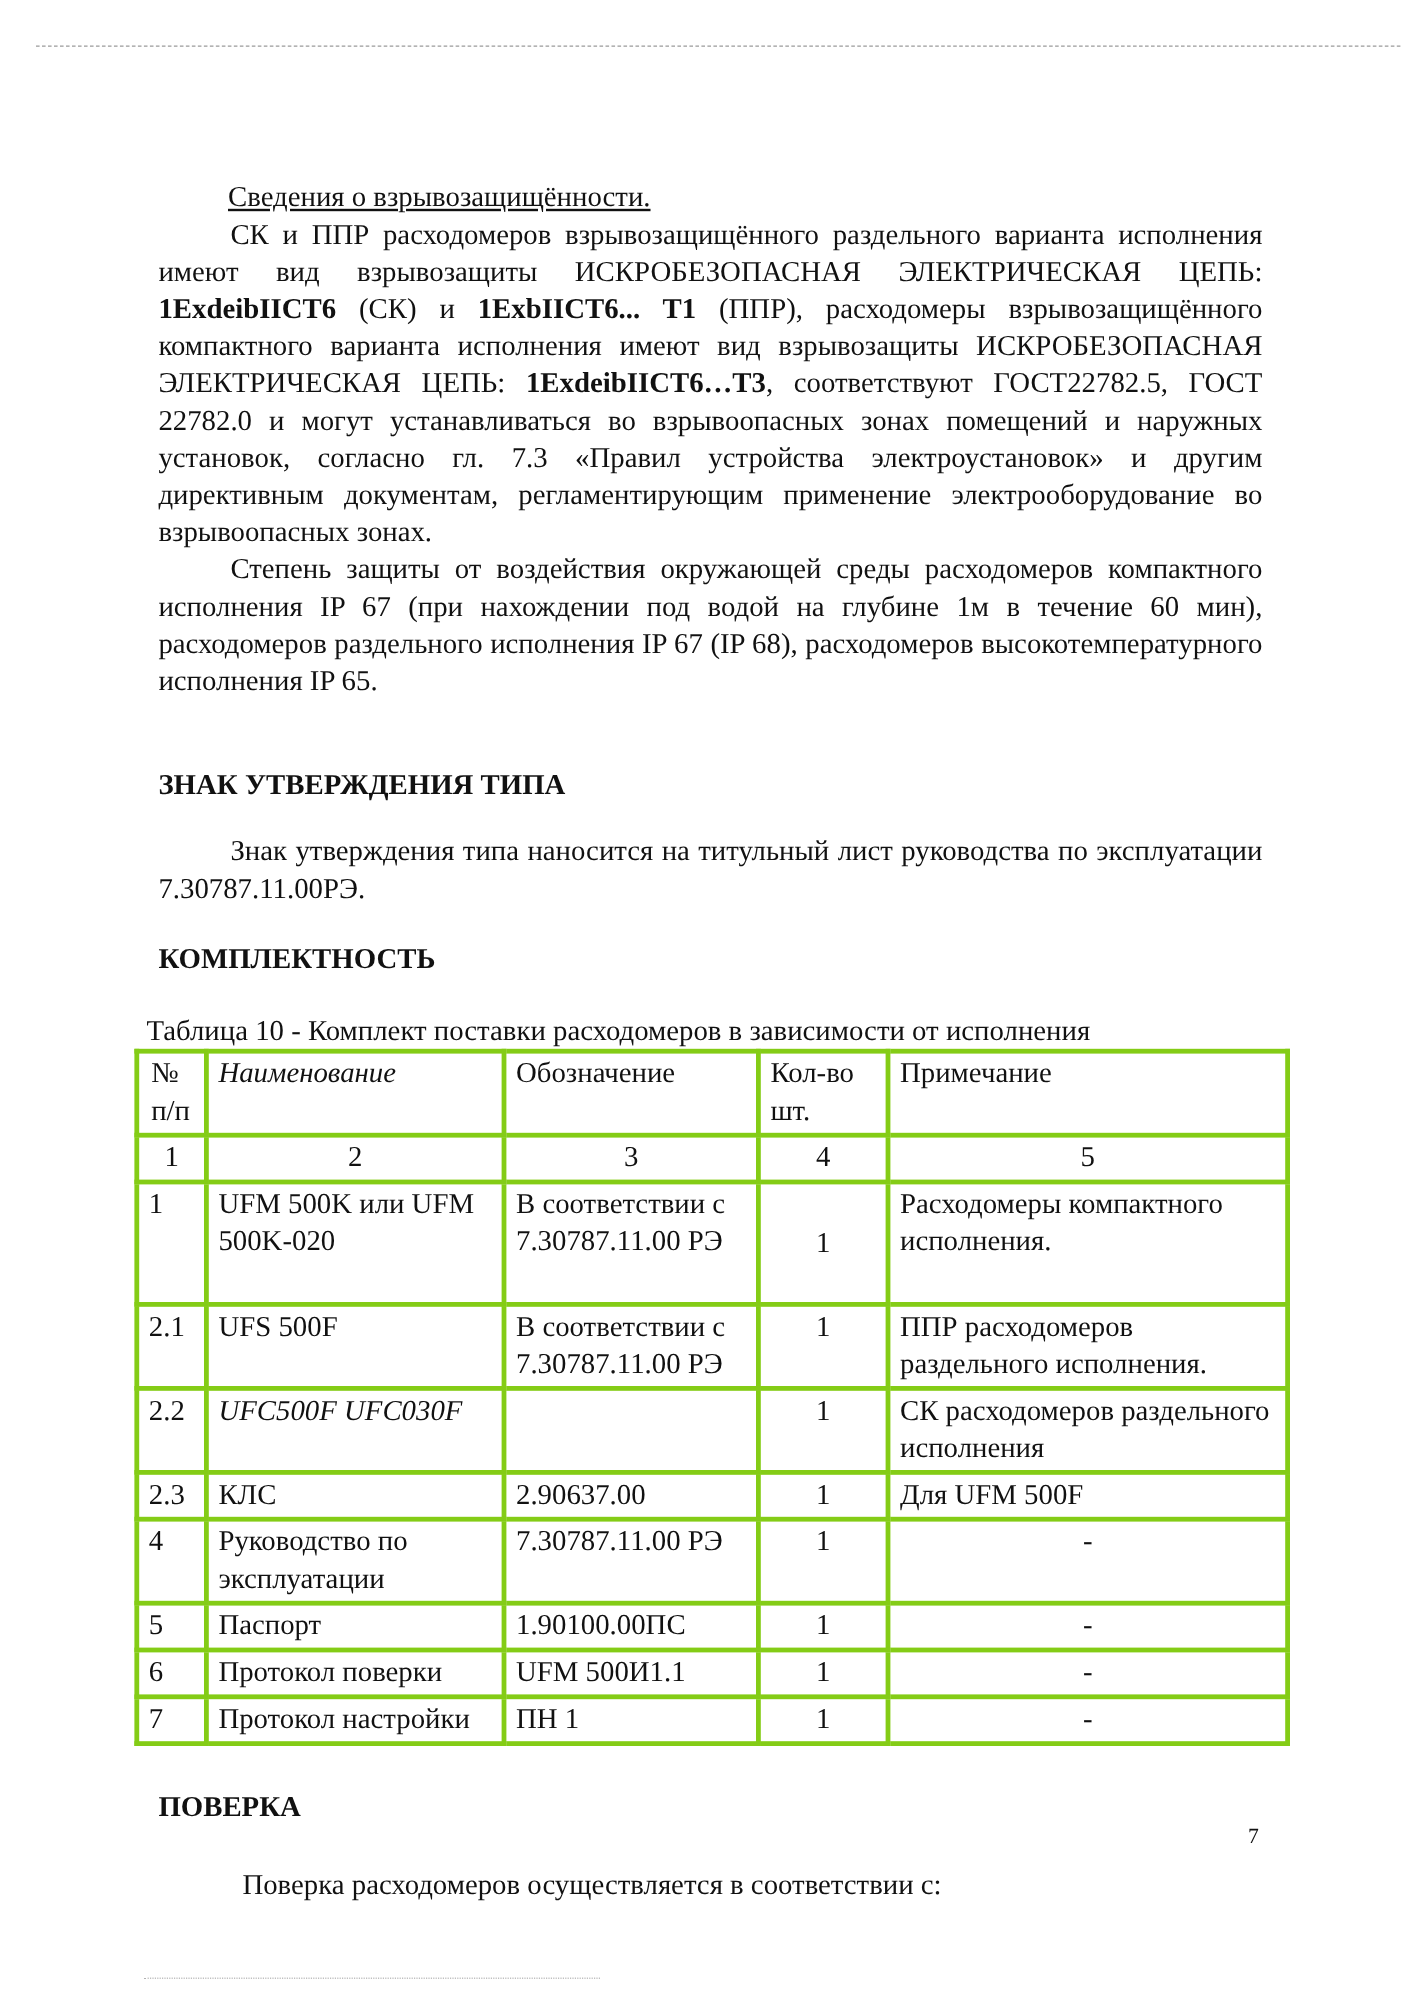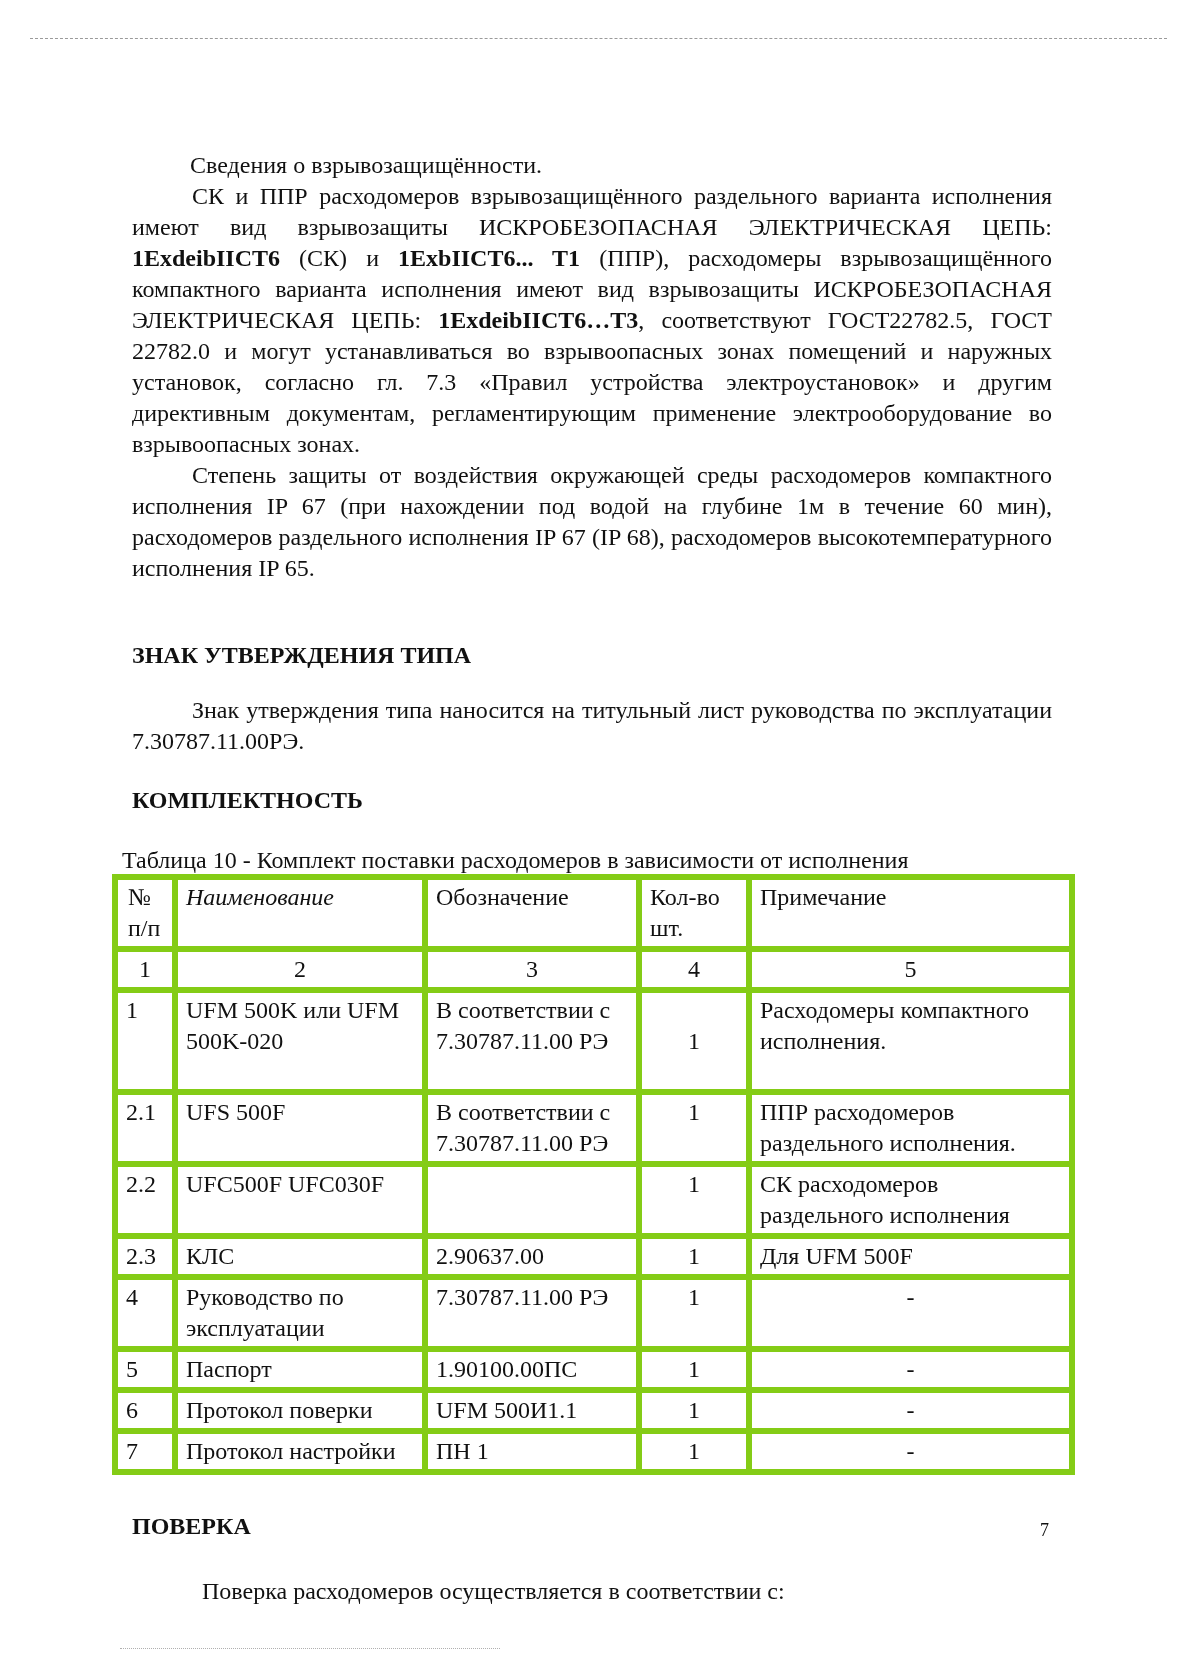--- a/index.html
+++ b/index.html
@@ -9,33 +9,33 @@
                border-top: 1px dashed #9a9a9a; }
   .scan-line-bottom { position: absolute; top: 1648px; left: 120px; width: 380px; height: 0;
                border-top: 1px dotted #b0b0b0; }
   .page { position: absolute; left: 132px; top: 150px; width: 920px; }
   p { margin: 0; font-size: 24px; line-height: 31px; text-align: justify; }
   p.indent { text-indent: 60px; }
   p.first { text-indent: 66px; }
   .h { font-weight: bold; font-size: 24px; margin: 0; }
   .caption { font-size: 24px; line-height: 28px; margin-top: 12px; }
   table { border-collapse: collapse; width: 963px; margin-left: -20px; font-size: 24px; }
-  td { border: 6px solid #84cc16; vertical-align: top; padding: 2px 8px; line-height: 31px; }
+  td { border: 4px solid #84cc16; vertical-align: top; padding: 2px 8px; line-height: 31px; }
   td.c { text-align: center; }
   td.num { padding-left: 10px; width: 36px; }
   .pagenum { position: absolute; top: 1520px; left: 1040px; font-size: 18px; }
   b { font-weight: bold; }
 </style>
 </head>
 <body>
 
 <div class="scan-line"></div>
 
 <div class="page">
-  <p class="first" style="text-indent:58px;">Сведения о взрывозащищённости.</p>
+  <p class="first" style="text-indent:58px;text-decoration:underline;">Сведения о взрывозащищённости.</p>
   <p class="indent"><span>СК и ППР расходомеров взрывозащищённого раздельного варианта исполнения имеют вид взрывозащиты ИСКРОБЕЗОПАСНАЯ ЭЛЕКТРИЧЕСКАЯ ЦЕПЬ: </span><b>1ExdeibIICT6</b><span> (СК) и </span><b>1ExbIICT6... T1</b><span> (ППР), расходомеры взрывозащищённого компактного варианта исполнения имеют вид взрывозащиты ИСКРОБЕЗОПАСНАЯ ЭЛЕКТРИЧЕСКАЯ ЦЕПЬ: </span><b>1ExdeibIICT6…T3</b><span>, соответствуют ГОСТ22782.5, ГОСТ 22782.0 и могут устанавливаться во взрывоопасных зонах помещений и наружных установок, согласно гл. 7.3 «Правил устройства электроустановок» и другим директивным документам, регламентирующим применение электрооборудование во взрывоопасных зонах.</span></p>
   <p class="indent">Степень защиты от воздействия окружающей среды расходомеров компактного исполнения IP 67 (при нахождении под водой на глубине 1м в течение 60 мин), расходомеров раздельного исполнения IP 67 (IP 68), расходомеров высокотемпературного исполнения IP 65.</p>
 
   <div style="height:58px"></div>
   <h2 class="h">ЗНАК УТВЕРЖДЕНИЯ ТИПА</h2>
   <div style="height:26px"></div>
   <p class="indent">Знак утверждения типа наносится на титульный лист руководства по эксплуатации 7.30787.11.00РЭ.</p>
 
   <div style="height:30px"></div>
   <h2 class="h">КОМПЛЕКТНОСТЬ</h2>
@@ -67,21 +67,21 @@
     </tr>
     <tr>
       <td>2.1</td>
       <td>UFS 500F</td>
       <td>В соответствии с 7.30787.11.00 РЭ</td>
       <td class="c">1</td>
       <td>ППР расходомеров раздельного исполнения.</td>
     </tr>
     <tr>
       <td>2.2</td>
-      <td style="width:150px;">UFC500F UFC030F</td>
+      <td style="width:150px;font-style:italic;">UFC500F UFC030F</td>
       <td></td>
       <td class="c">1</td>
       <td>СК расходомеров раздельного исполнения</td>
     </tr>
     <tr>
       <td>2.3</td>
       <td>КЛС</td>
       <td>2.90637.00</td>
       <td class="c">1</td>
       <td>Для UFM 500F</td>

